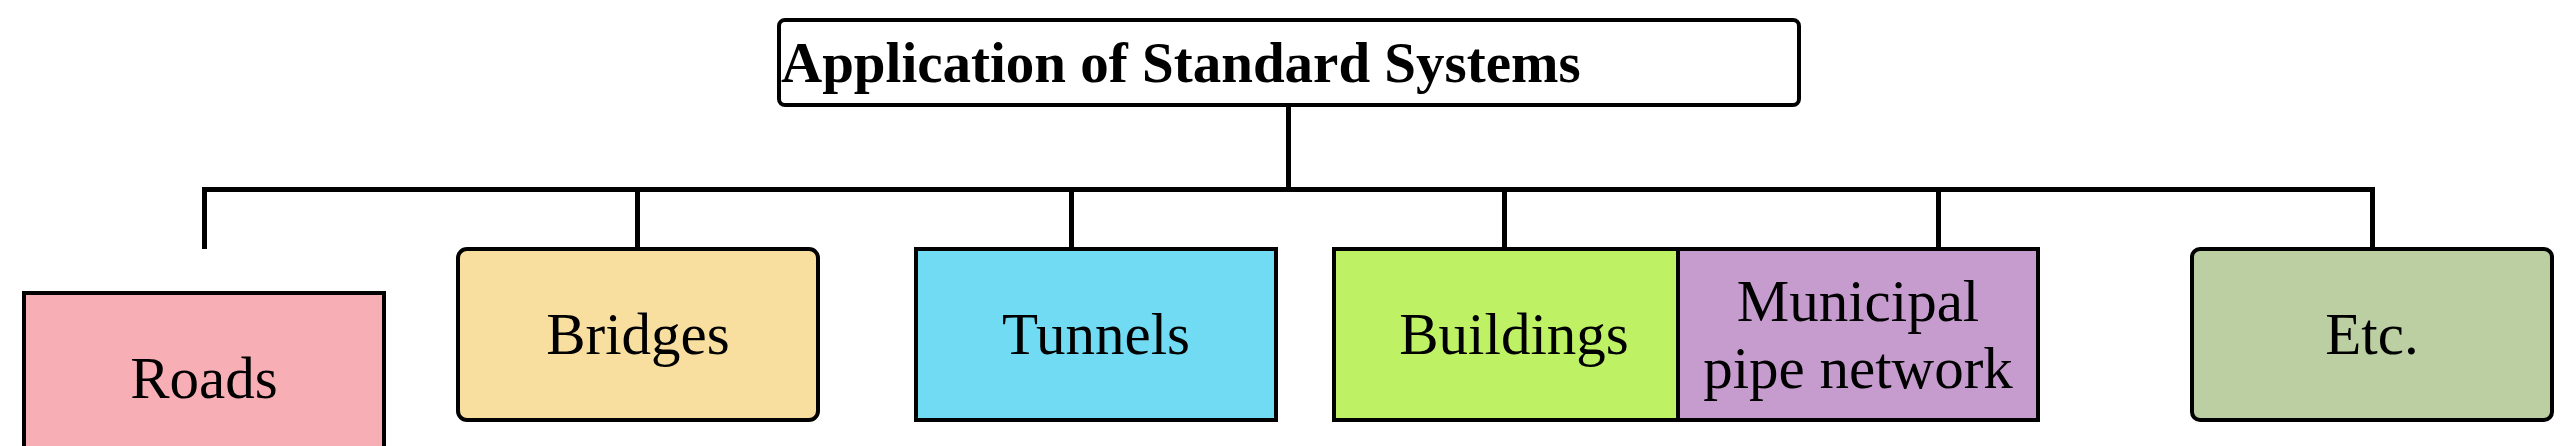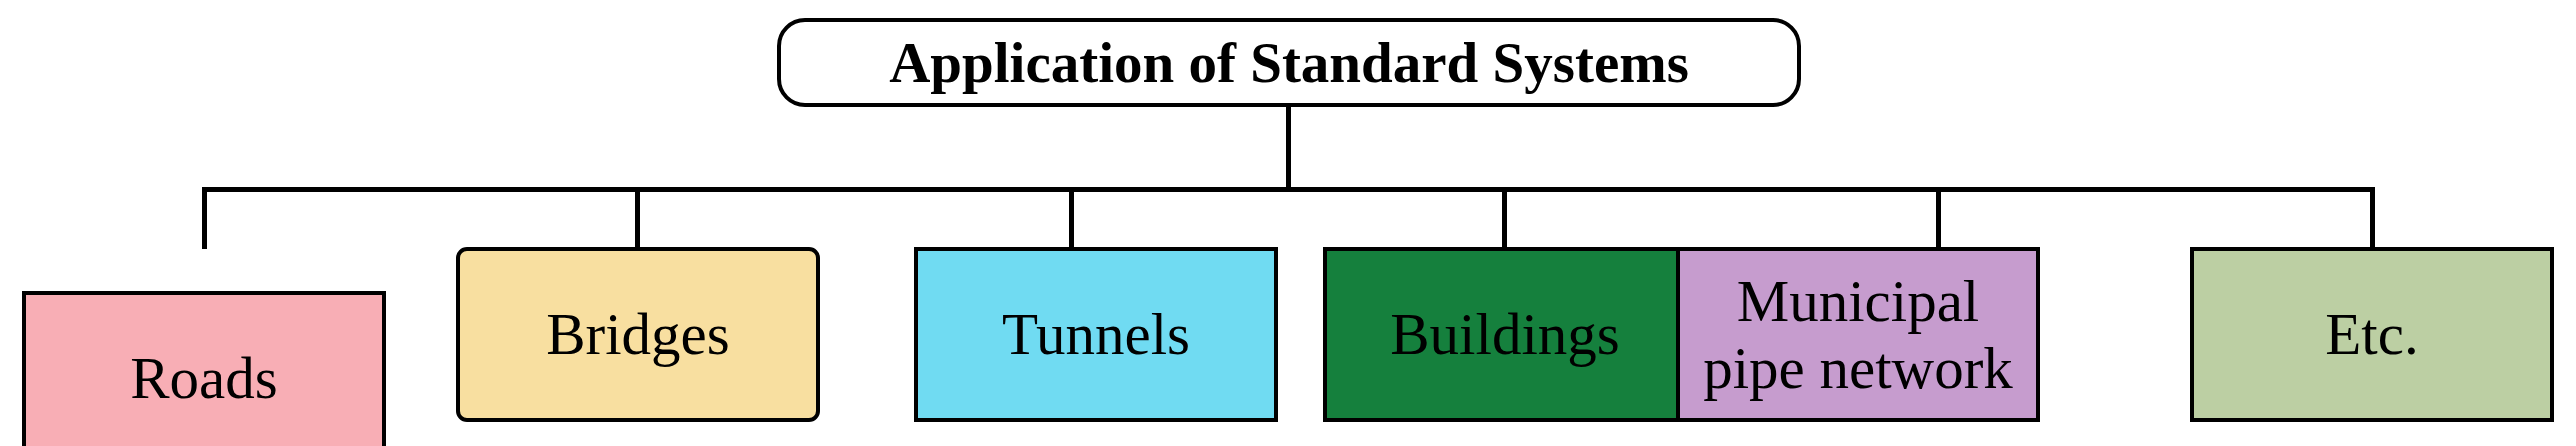--- a/index.html
+++ b/index.html
@@ -26,22 +26,22 @@
   .stub.s5 { left: 2370px; }
 
   
   .root-node {
     position: absolute;
     left: 777px; top: 18px;
     width: 1024px; height: 89px;
     box-sizing: border-box;
     background: #ffffff;
     border: 4.7px solid #000000;
-    border-radius: 28px;
-    display: flex; align-items: center; justify-content: center;
+    border-radius: 8px;
+    display: flex; align-items: center; justify-content: flex-start;
     font-weight: bold;
     font-size: 57px;
     text-align: center;
   }
 
   
   .child-node {
     position: absolute;
     top: 247px;
     width: 364px; height: 175px;
@@ -51,21 +51,21 @@
     font-size: 59px;
     line-height: 1.12;
     text-align: center;
     padding: 0 4.7px;
   }
   .child-node.c0 { left: 22px; margin-top: 44px; }
   .child-node.c1 { left: 456px; border-radius: 11px; }
   .child-node.c2 { left: 914px; }
   .child-node.c3 { left: 1323px; }
   .child-node.c4 { left: 1676px; }
-  .child-node.c5 { left: 2190px; }
+  .child-node.c5 { left: 2190px; border-radius: 10px; }
 </style>
 </head>
 <body>
 
 <div class="canvas">
 
   <div class="line trunk"></div>
   <div class="line hbar"></div>
   <div class="line stub s0"></div>
   <div class="line stub s1"></div>
@@ -80,21 +80,21 @@
 
   <div class="child-node c0" style="background-color: rgb(248, 174, 181);">
     <span>Roads</span>
   </div>
   <div class="child-node c1" style="background-color: rgb(248, 223, 160);">
     <span>Bridges</span>
   </div>
   <div class="child-node c2" style="background-color: rgb(112, 219, 242);">
     <span>Tunnels</span>
   </div>
-  <div class="child-node c3" style="background-color: #15803d;">
+  <div class="child-node c3" style="background-color: #bef264; margin-left: 9px;">
     <span>Buildings</span>
   </div>
   <div class="child-node c4" style="background-color: rgb(198, 156, 206);">
     <span>Municipal pipe network</span>
   </div>
   <div class="child-node c5" style="background-color: rgb(188, 207, 163);">
     <span>Etc.</span>
   </div>
 
 </div>

